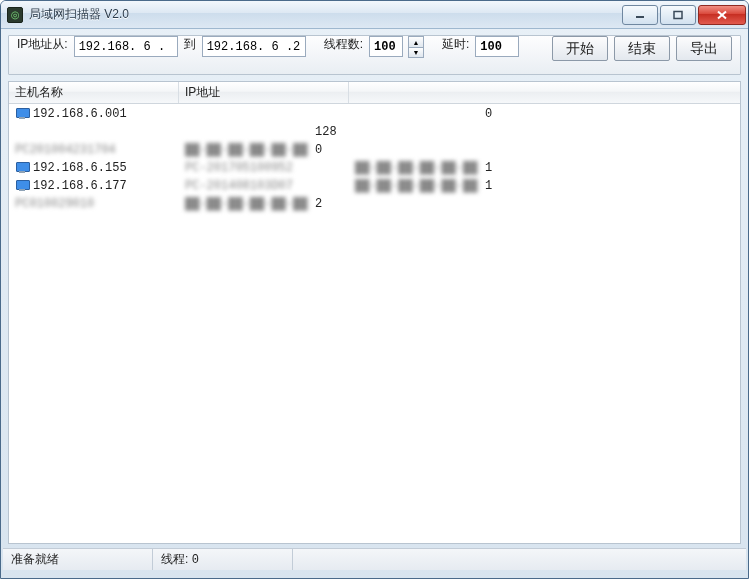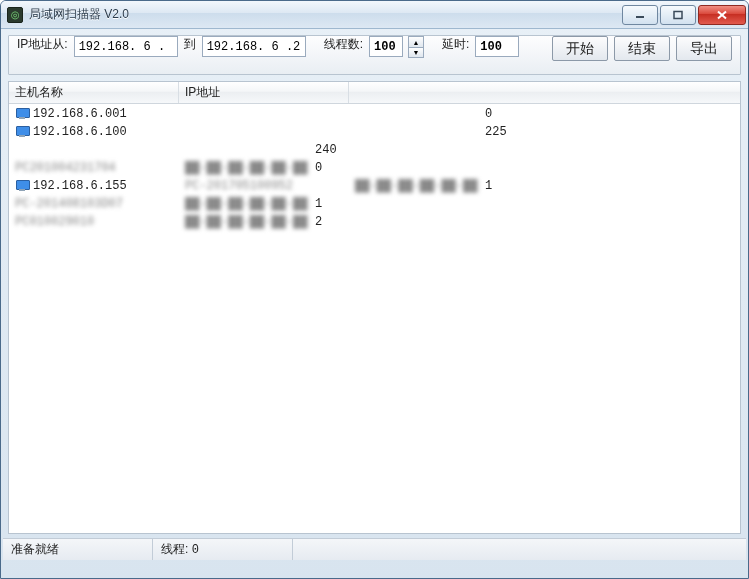--- a/index.html
+++ b/index.html
@@ -123,21 +123,21 @@
     content:""; position:absolute; left:1px; top:0; width:12px; height:8px;
     background:#3f8ee8; border:1px solid #2b5fa0; border-radius:1px;
   }
   .pc-icon::after{
     content:""; position:absolute; left:4px; top:9px; width:6px; height:2px;
     background:#8fa3b6;
   }
   .blurred { filter: blur(2px); color:#888 !important; }
   .statusbar {
     height:22px;
-    margin:0 2px 18px 2px;
+    margin:0 2px 8px 2px;
     display:flex;
     background:linear-gradient(to bottom,#f4f6f9,#e6ebf1);
     border-top:1px solid #c2ccd7;
     font-size:12px; color:#222;
   }
   .statusbar .panel {
     display:flex; align-items:center;
     border-right:1px solid #c2ccd7;
     padding:0 8px;
     min-width:140px;
@@ -205,48 +205,43 @@
         <div class="row">
           <div class="cell ip">
             <span class="pc-icon"></span>
             <span class="mono">192.168.6.001</span>
           </div>
           <div class="cell host mono"></div>
           <div class="cell mac mono"></div>
           <div class="cell lat mono">0</div>
         </div>
         <div class="row">
-          <div class="cell ip">
-            <span class="pc-icon"></span>
-            <span class="mono">192.168.6.100</span>
-          </div>
           <div class="cell host mono"></div>
           <div class="cell mac mono"></div>
-          <div class="cell lat mono">225</div>
-        </div>
-        <div class="row">
-          <div class="cell host mono"></div>
-          <div class="cell mac mono"></div>
-          <div class="cell lat mono">240</div>
+          <div class="cell lat mono">128</div>
         </div>
         <div class="row">
           <div class="cell host mono blurred">PC201004231704</div>
           <div class="cell mac mono blurred">██-██-██-██-██-██</div>
           <div class="cell lat mono">0</div>
         </div>
         <div class="row">
           <div class="cell ip">
             <span class="pc-icon"></span>
             <span class="mono">192.168.6.155</span>
           </div>
           <div class="cell host mono blurred">PC-201705100952</div>
           <div class="cell mac mono blurred">██-██-██-██-██-██</div>
           <div class="cell lat mono">1</div>
         </div>
         <div class="row">
+          <div class="cell ip">
+            <span class="pc-icon"></span>
+            <span class="mono">192.168.6.177</span>
+          </div>
           <div class="cell host mono blurred">PC-201408103D07</div>
           <div class="cell mac mono blurred">██-██-██-██-██-██</div>
           <div class="cell lat mono">1</div>
         </div>
         <div class="row">
           <div class="cell host mono blurred">PC010029010</div>
           <div class="cell mac mono blurred">██-██-██-██-██-██</div>
           <div class="cell lat mono">2</div>
         </div>
       </div>

